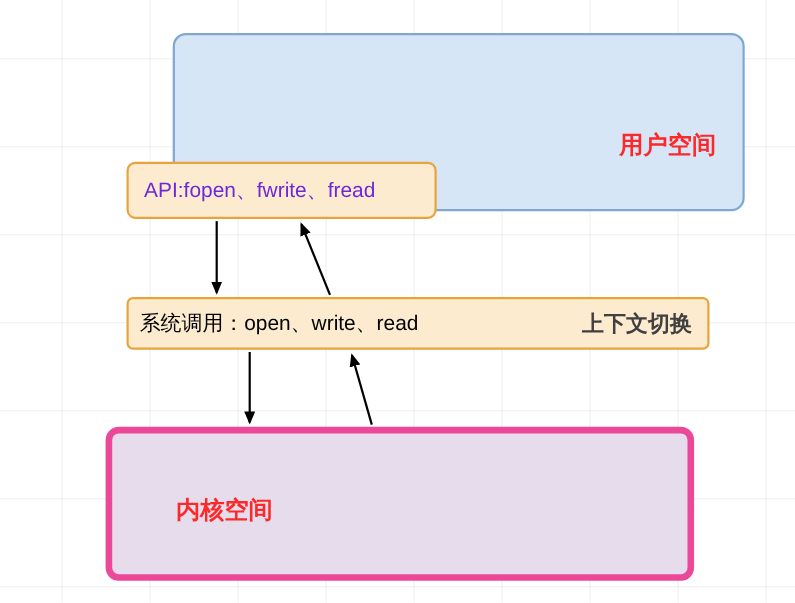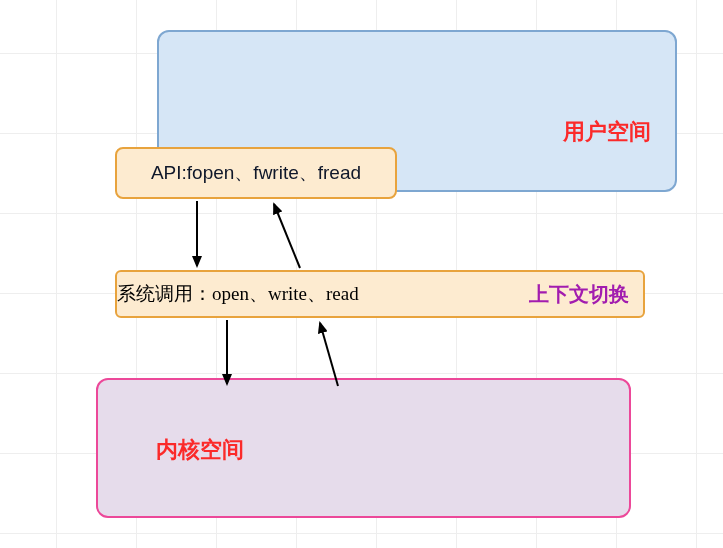--- a/index.html
+++ b/index.html
@@ -50,55 +50,55 @@
   .api-box {
     left: 115px;
     top: 147px;
     width: 282px;
     height: 52px;
     background: #fdebd0;
     border: 2px solid #e8a33d;
     border-radius: 8px;
     display: flex;
     align-items: center;
+    padding-left: 14px;
     font-size: 19px;
-    color: #0f172a;
-    justify-content: center;
+    color: #6d28d9;
   }
   .syscall-box {
     left: 115px;
     top: 270px;
     width: 530px;
     height: 48px;
     background: #fdebd0;
     border: 2px solid #e8a33d;
     border-radius: 6px;
     display: flex;
     align-items: center;
     font-size: 19px;
     color: #000;
   }
   .syscall-text {
-    font-family: Liberation Serif, serif;
+    padding-left: 10px;
   }
   .context-label {
     position: absolute;
     right: 14px;
     font-size: 20px;
     font-weight: 700;
-    color: #a21caf;
+    color: #404040;
     text-align: center;
   }
   .kernel-space {
     left: 96px;
-    top: 378px;
+    top: 388px;
     width: 535px;
     height: 140px;
     background: #e6dceb;
-    border: 2px solid #ec4899;
+    border: 6px solid #ec4899;
   }
   .kernel-label {
     position: absolute;
     left: 58px;
     top: 55px;
     font-size: 22px;
     font-weight: 700;
     color: #fb2a2a;
   }
   svg.arrows {

